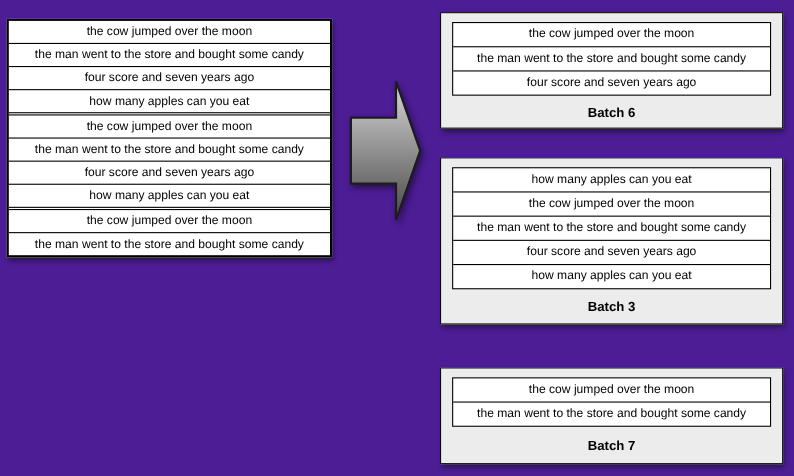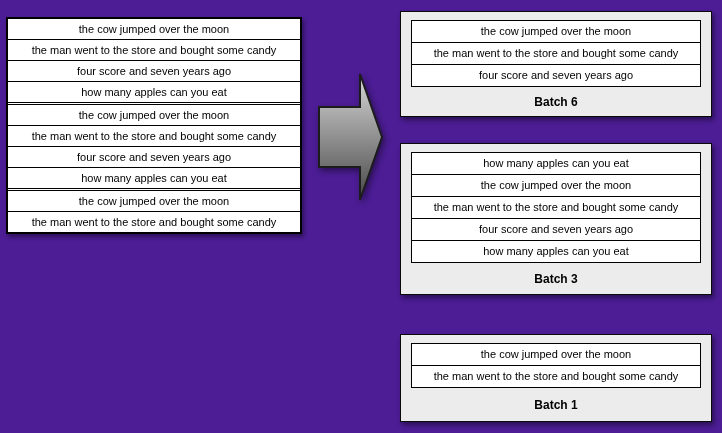--- a/index.html
+++ b/index.html
@@ -147,16 +147,16 @@
         <div class="row">how many apples can you eat</div>
       </div>
     <div class="batch-label">Batch 3</div>
   </div>
 
   <div class="batch batch-3">
     <div class="batch-table">
         <div class="row">the cow jumped over the moon</div>
         <div class="row">the man went to the store and bought some candy</div>
       </div>
-    <div class="batch-label">Batch 1</div>
+    <div class="batch-label">Batch 7</div>
   </div>
 
 </div>
 
 </body></html>

